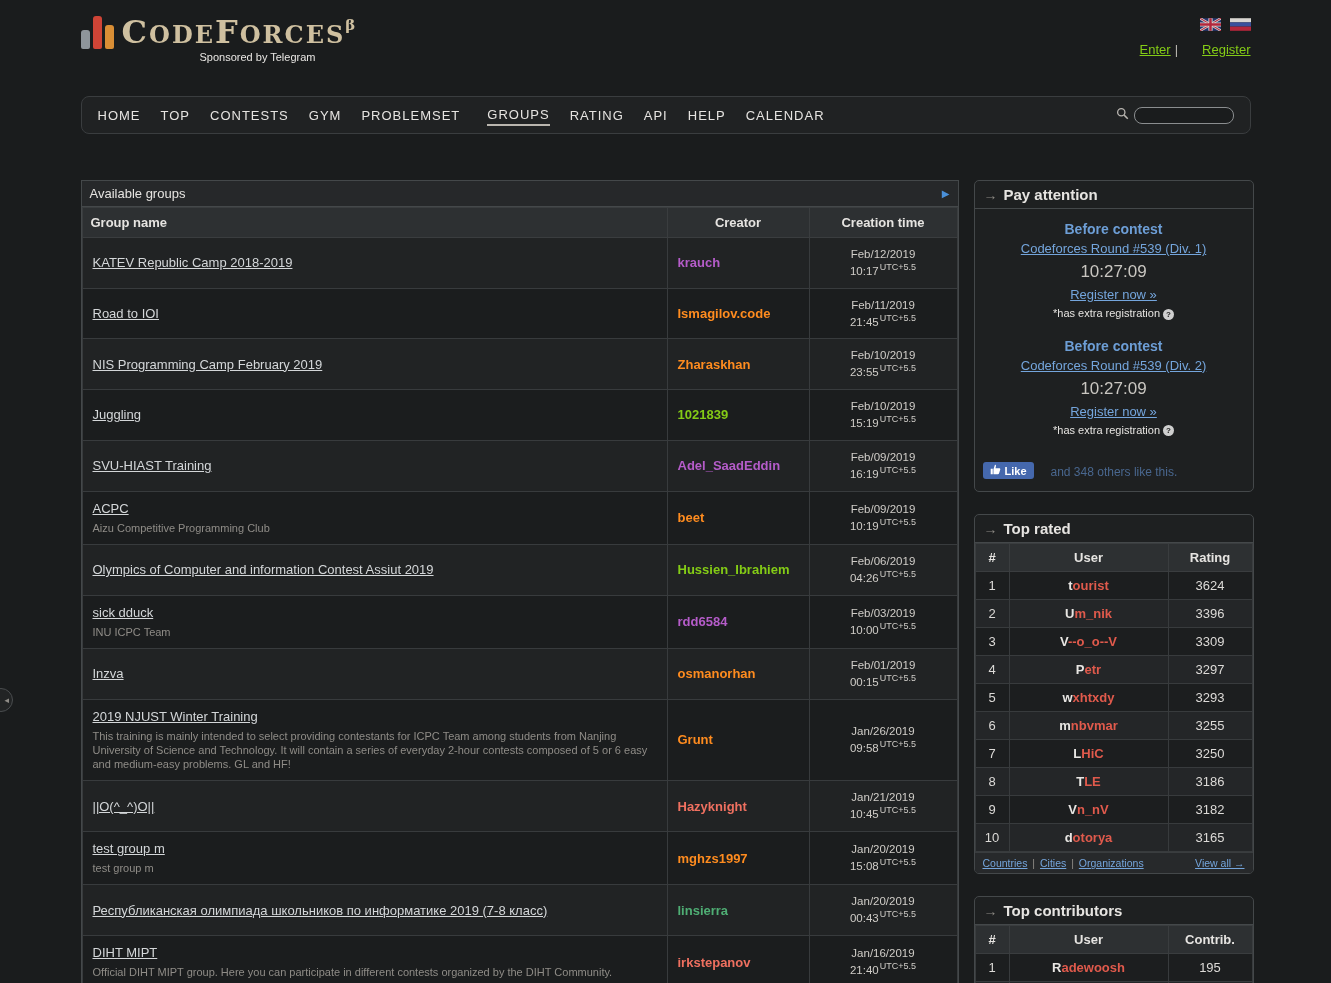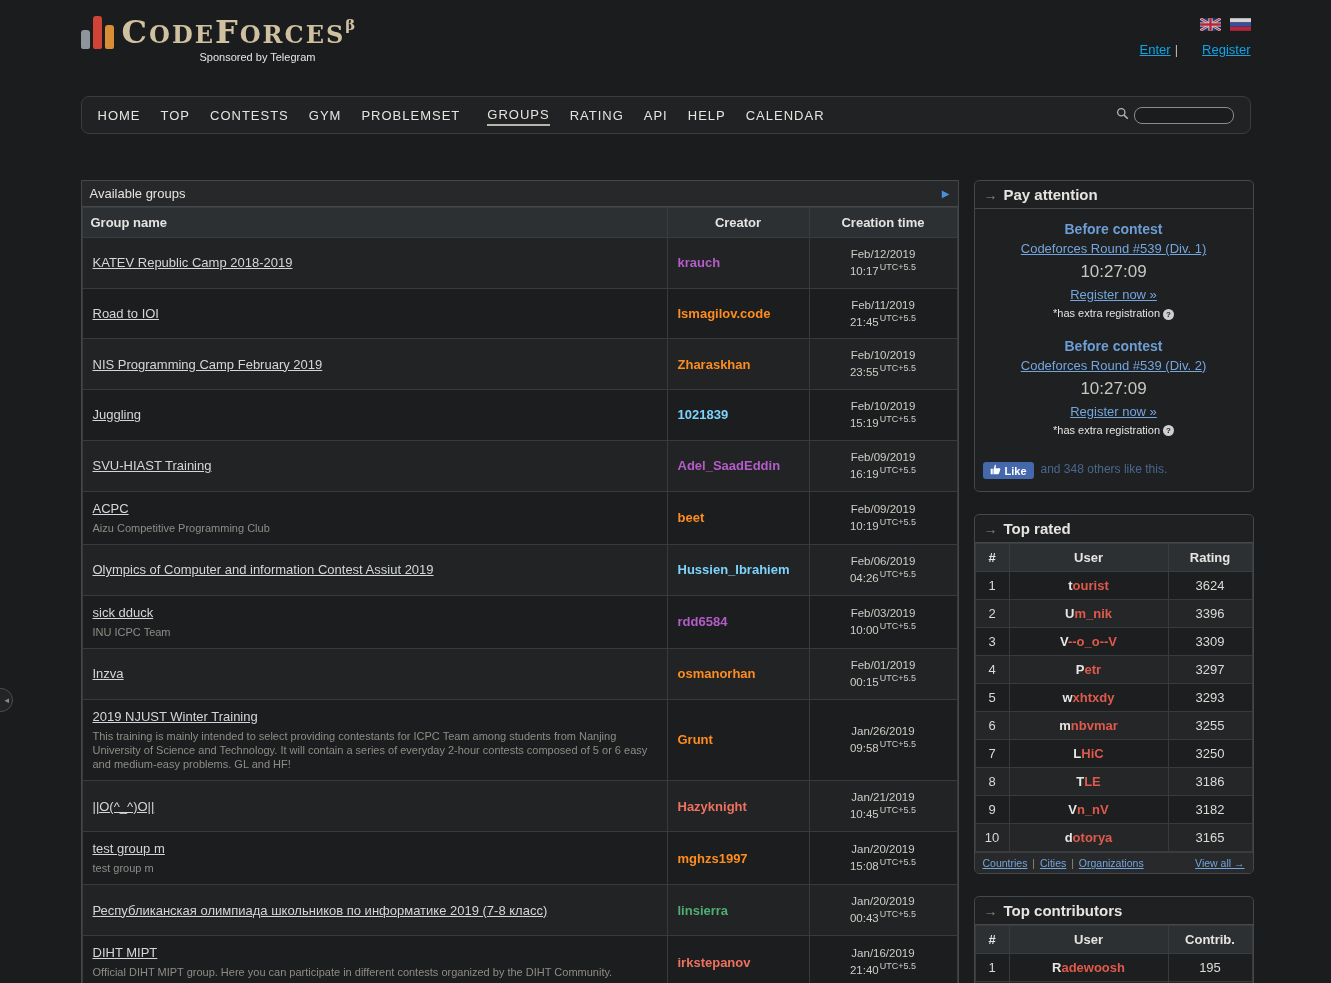--- a/index.html
+++ b/index.html
@@ -18,21 +18,21 @@
   .bar-gold { height:24px; background:#d98e35; }
   .logo-text { font-family:"DejaVu Serif", serif; font-weight:bold; color:#cfc0a0;
     letter-spacing:2px; font-size:24px; line-height:1; white-space:nowrap; }
   .logo-text .big { font-size:32px; }
   .logo-text .beta { font-size:15px; position:relative; top:-13px; letter-spacing:0; }
   .sponsored { color:#e8e6e3; font-size:11px; margin:3px 0 0 78px; }
   .header-right { position:absolute; right:0; top:2px; text-align:right; }
   .flags { display:flex; gap:9px; justify-content:flex-end; }
   .flag { width:21px; height:13px; display:inline-block; line-height:0; }
   .auth { margin-top:11px; font-size:13px; color:#b9b6b1; }
-  .auth a { color:#0ea5e9;padding-left:20px; }
+  .auth a { color:#84cc16;padding-left:20px; }
   .auth .sep { margin:0 4px; color:#b9b6b1; }
 
   
   .navbar { margin-top:14px; height:38px; background:#202223; border:1px solid #3a3d3f;
     border-radius:8px; display:flex; align-items:center; padding:16px 16px; }
   .nav-items { display:flex; align-items:center; }
   .nav-item { color:#e6e4e1; font-size:13px; letter-spacing:1px; margin-right:20px;
     text-decoration:none; padding:2px 0; }
   .nav-item.active { border-bottom:2px solid #b9b5ae;margin-left:7px; }
   .searchbox { margin-left:auto; display:flex; align-items:center; gap:5px; }
@@ -61,42 +61,42 @@
   .groups-table tbody tr:nth-child(odd) td { background:#212324; }
   .groups-table tbody tr:nth-child(even) td { background:#1b1d1e; }
   .group-link { color:#d4d7d9; }
   .group-sub { color:#8f8c87; font-size:11px; margin-top:5px; line-height:1.3; }
   .cell-creator { text-align:left; }
   .creator { font-weight:bold; text-decoration:none; display:inline-block; }
   .cell-time { text-align:center; font-size:11.5px; color:#d0cdc8; line-height:1.3; }
   .cell-time .tz { font-size:9px; margin-left:1px; }
 
   
-  .u-violet { color:#b55cc9; } .u-orange { color:#ff8c1f; } .u-blue { color:#7dd3fc; }
+  .u-violet { color:#b55cc9; } .u-orange { color:#ff8c1f; } .u-blue { color:#84cc16; }
   .u-red { color:#ef7060; } .u-green { color:#4fae74; }
   .u-legendary { color:#e05a4c; }
   .u-legendary::first-letter { color:#e8e6e3; }
 
   
   .roundbox { border:1px solid #44484a; border-radius:5px; background:#1e2021;
     margin-bottom:22px; overflow:hidden; }
   .caption { padding:5px 9px; font-size:15px; font-weight:bold; color:#e6e4e1;
     border-bottom:1px solid #44484a; }
   .caption .arrow { color:#8d8a85; font-weight:normal; margin-right:6px; font-size:14px; }
   .pa-body { text-align:center; padding:12px 6px 2px; }
   .contest-block { margin-bottom:18px; }
   .before { color:#6d9ed6; font-weight:bold; font-size:14px; margin-bottom:2px; }
   .contest-link { color:#74a5dc; font-size:13px; }
   .countdown { color:#c9c6c1; font-size:17px; margin:5px 0 3px; }
   .register-link { color:#74a5dc; font-size:13px; }
   .note { font-size:11px; color:#e6e4e1; margin-top:4px; }
   .q-icon { display:inline-flex; align-items:center; justify-content:center; width:11px;
     height:11px; border-radius:50%; background:#cfcfcf; color:#222; font-size:8px;
     font-weight:bold; margin-left:3px; vertical-align:middle; }
-  .like-row { display:flex; align-items:flex-start; gap:7px; padding:6px 8px 12px; }
+  .like-row { display:flex; align-items:flex-end; gap:17px; padding:6px 8px 12px; }
   .like-btn { background:#4568ad; color:#fff; font-size:11px; font-weight:bold;
     border-radius:3px; padding:2px 7px; display:inline-flex; align-items:center; gap:4px; }
   .like-note { color:#49678f; font-size:12px; }
 
   
   .ranktable col.col-rk { width:34px; }
   .ranktable col.col-rv { width:84px; }
   .ranktable th { padding:6px 4px; font-size:13px; }
   .ranktable td { padding:6px 4px; text-align:center; font-size:13px; }
   .ranktable tbody tr:nth-child(odd) td { background:#1c1e1f; }

